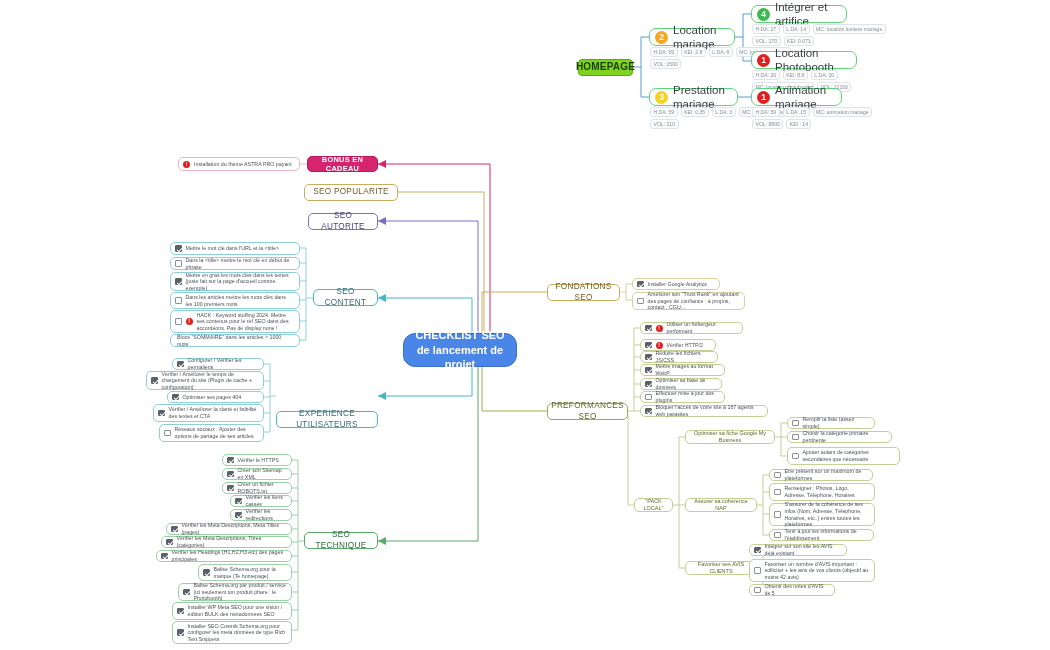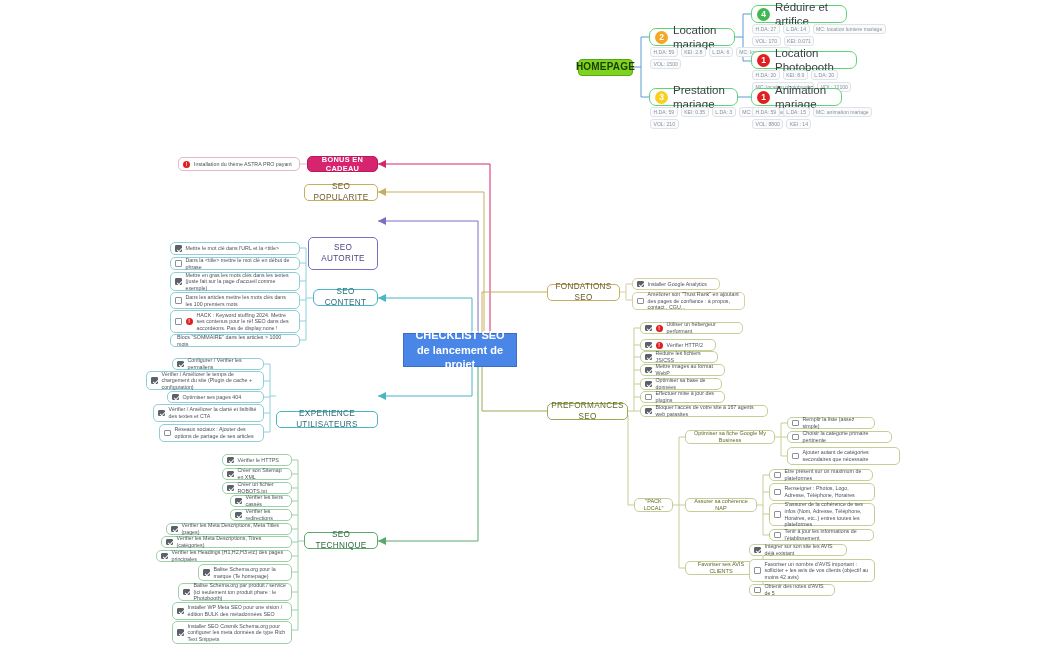--- a/index.html
+++ b/index.html
@@ -60,21 +60,21 @@
   .metrics span {
     border: 1px solid #dfe3e8; border-radius: 3px;
     background: #fafbfc; color: #8b9199;
     font-size: 5.1px; padding: 1px 2.5px; white-space: nowrap;
   }
 
   
   .central {
     background: #4a86e8;
     border: 1px solid #3a6fc4;
-    border-radius: 0;
+    border-radius: 12px;
     color: #fff; font-weight: bold; font-size: 11px;
     text-align: center; justify-content: center;
     padding: 8px 10px; line-height: 1.35;
   }
 
   
   .cat {
     border-radius: 5px; background: #fff;
     font-size: 8.2px; letter-spacing: .3px;
     justify-content: center; text-align: center;
@@ -257,21 +257,21 @@
   <div class="metrics" style="left:650px; top:47px;">
     <span>H.DA: 59</span>
     <span>KEI: 2.8</span>
     <span>L.DA: 6</span>
     <span>MC: location mariage</span>
     <span>VOL: 1500</span>
   </div>
 
   <div class="node kw" style="left:751px; top:5px; width:96px; height:18px;">
     <span class="badge b-green">4</span>
-    <span class="txt">Réduire et artifice</span>
+    <span class="txt">Intégrer et artifice</span>
   </div>
   <div class="metrics" style="left:752px; top:24px;">
     <span>H.DA: 27</span>
     <span>L.DA: 14</span>
     <span>MC: location lumiere mariage</span>
     <span>VOL: 170</span>
     <span>KEI: 0.071</span>
   </div>
 
   <div class="node kw" style="left:751px; top:51px; width:106px; height:18px;">
@@ -310,24 +310,24 @@
     <span>KEI : 14</span>
   </div>
 
   <div class="node central" style="left:403px; top:333px; width:114px; height:34px;">
     <span class="txt">CHECKLIST SEO de lancement de projet</span>
   </div>
 
   <div class="node cat cat-bonus" style="left:307px; top:156px; width:71px; height:16px;">
     <span class="txt">BONUS EN CADEAU</span>
   </div>
-  <div class="node cat cat-pop" style="left:304px; top:184px; width:74px; height:17px;">
+  <div class="node cat cat-pop" style="left:304px; top:184px; width:94px; height:17px;">
     <span class="txt">SEO POPULARITE</span>
   </div>
-  <div class="node cat cat-aut" style="left:308px; top:213px; width:70px; height:33px;margin-top:24px;">
+  <div class="node cat cat-aut" style="left:308px; top:213px; width:70px; height:17px;">
     <span class="txt">SEO AUTORITE</span>
   </div>
   <div class="node cat cat-cont" style="left:313px; top:289px; width:65px; height:17px;border-radius:6px;">
     <span class="txt">SEO CONTENT</span>
   </div>
   <div class="node cat cat-exp" style="left:276px; top:387px; width:102px; height:17px;">
     <span class="txt">EXPERIENCE UTILISATEURS</span>
   </div>
   <div class="node cat cat-tech" style="left:304px; top:532px; width:74px; height:17px;">
     <span class="txt">SEO TECHNIQUE</span>

